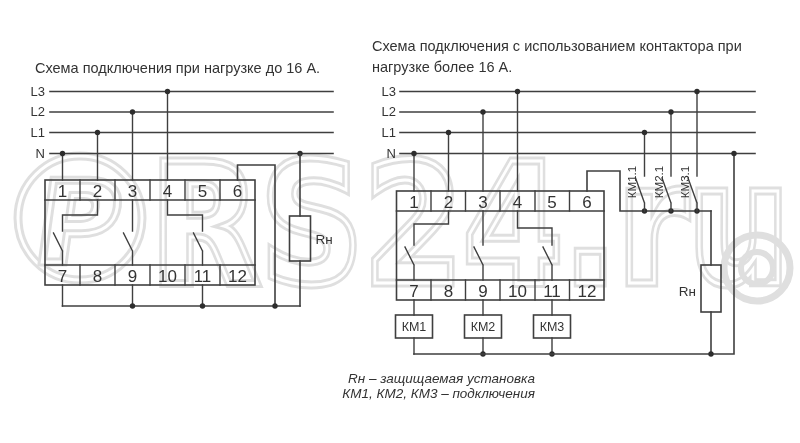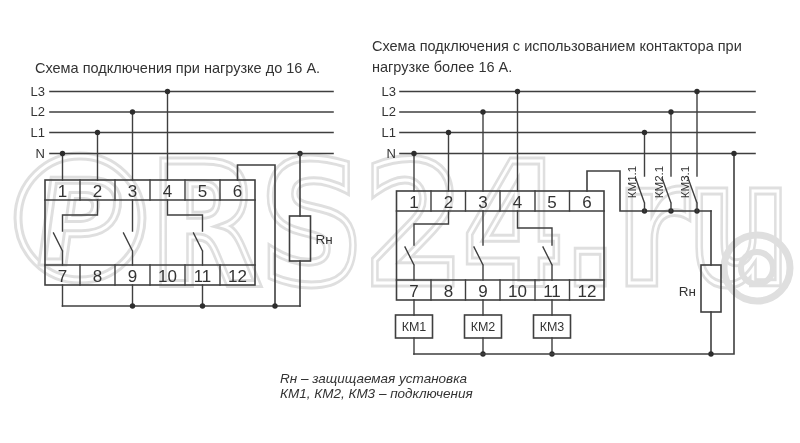--- a/index.html
+++ b/index.html
@@ -3,21 +3,21 @@
 <meta charset="utf-8">
 <style>
   html,body{margin:0;padding:0;background:#fff;}
   .page{position:relative;width:800px;height:443px;background:#ffffff;overflow:hidden;
         font-family:"Liberation Sans", sans-serif;}
   .page svg{position:absolute;left:0;top:0;}
   .ovl{position:absolute;color:#333;font-family:"Liberation Sans", sans-serif;}
   .title{font-size:14.5px;line-height:20.5px;}
   .title-left{left:35px;top:34px;white-space:nowrap;margin-top:24px;}
   .title-right{left:372px;top:36px;width:400px;}
-  .legend{left:280px;top:371px;width:255px;text-align:left;font-style:italic;
+  .legend{left:280px;top:371px;width:255px;text-align:right;font-style:italic;
           font-size:13.5px;line-height:15.2px;}
   
   .wire{stroke:#3f3f3f;stroke-width:1.6;fill:none;stroke-linecap:square;stroke-linejoin:miter;}
   .thin{stroke-width:1.4;}
   .dot{fill:#2d2d2d;stroke:none;}
   .lbl{fill:#333;font-family:"Liberation Sans", sans-serif;}
   .line-lbl{font-size:13px;}
   .term-num{font-size:17px;}
   .coil-lbl{font-size:12.5px;}
   .contact-lbl{font-size:11.5px;}

